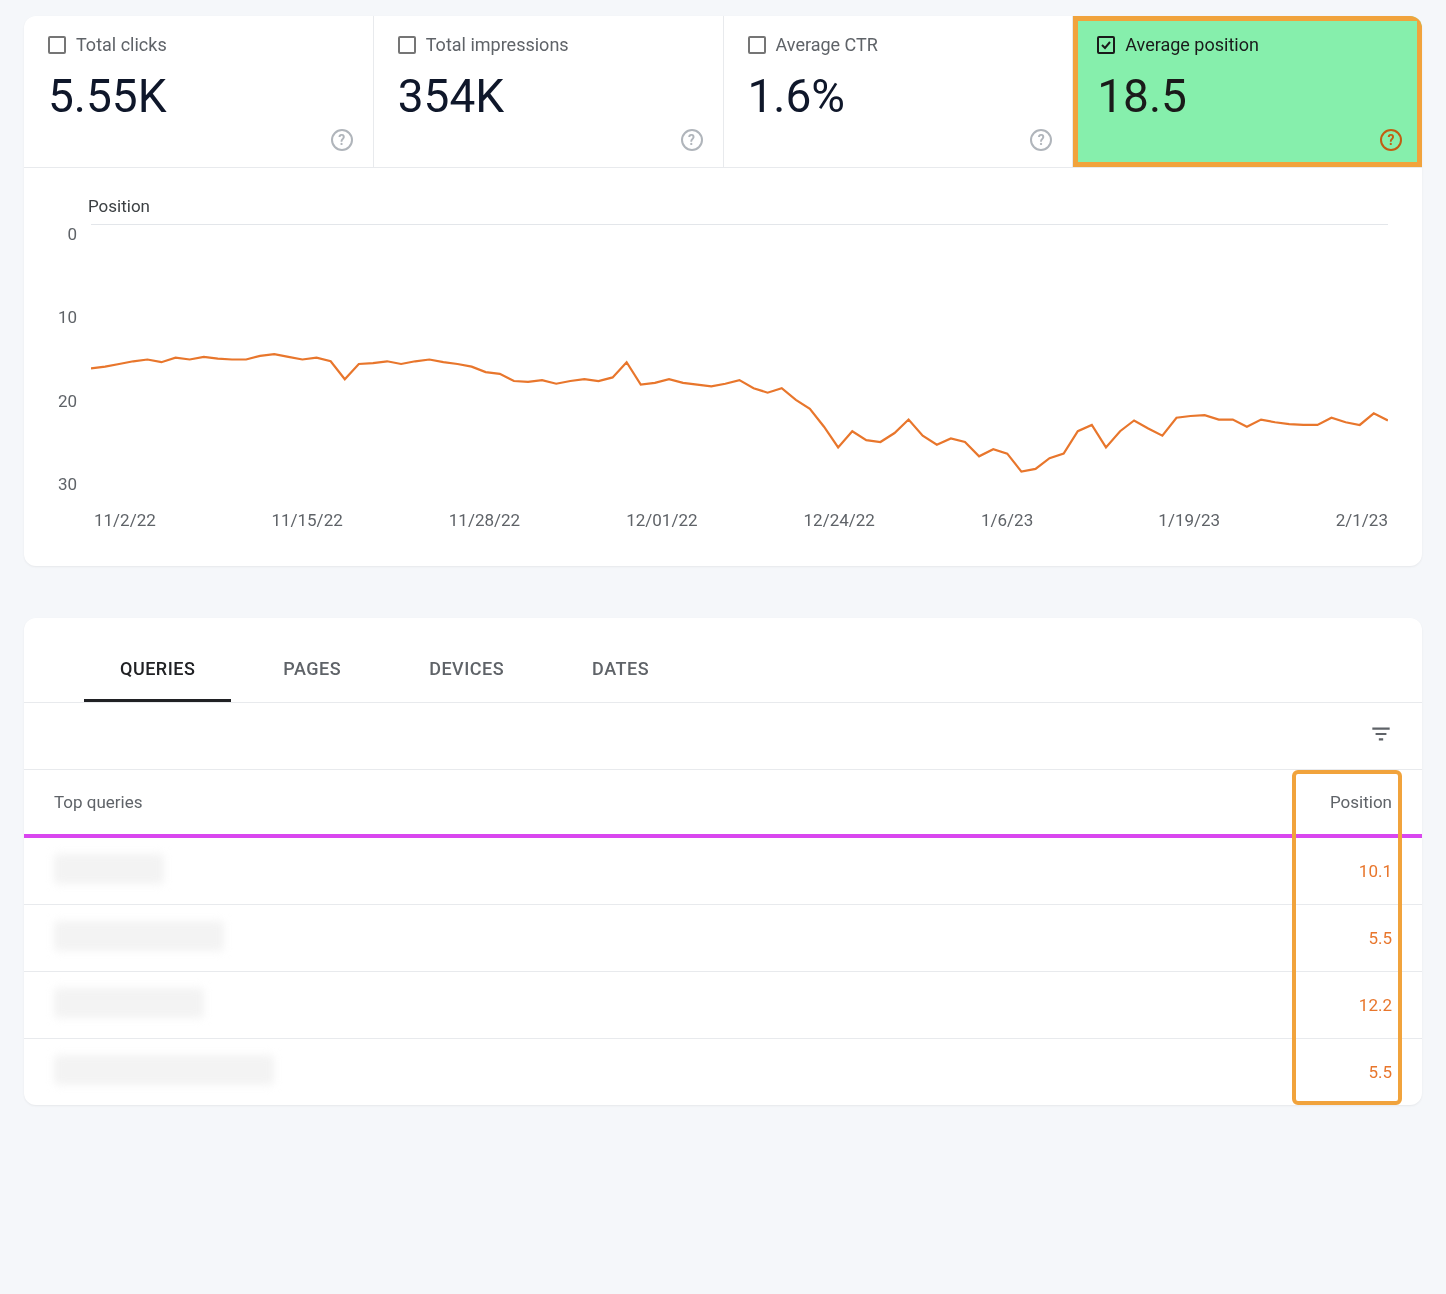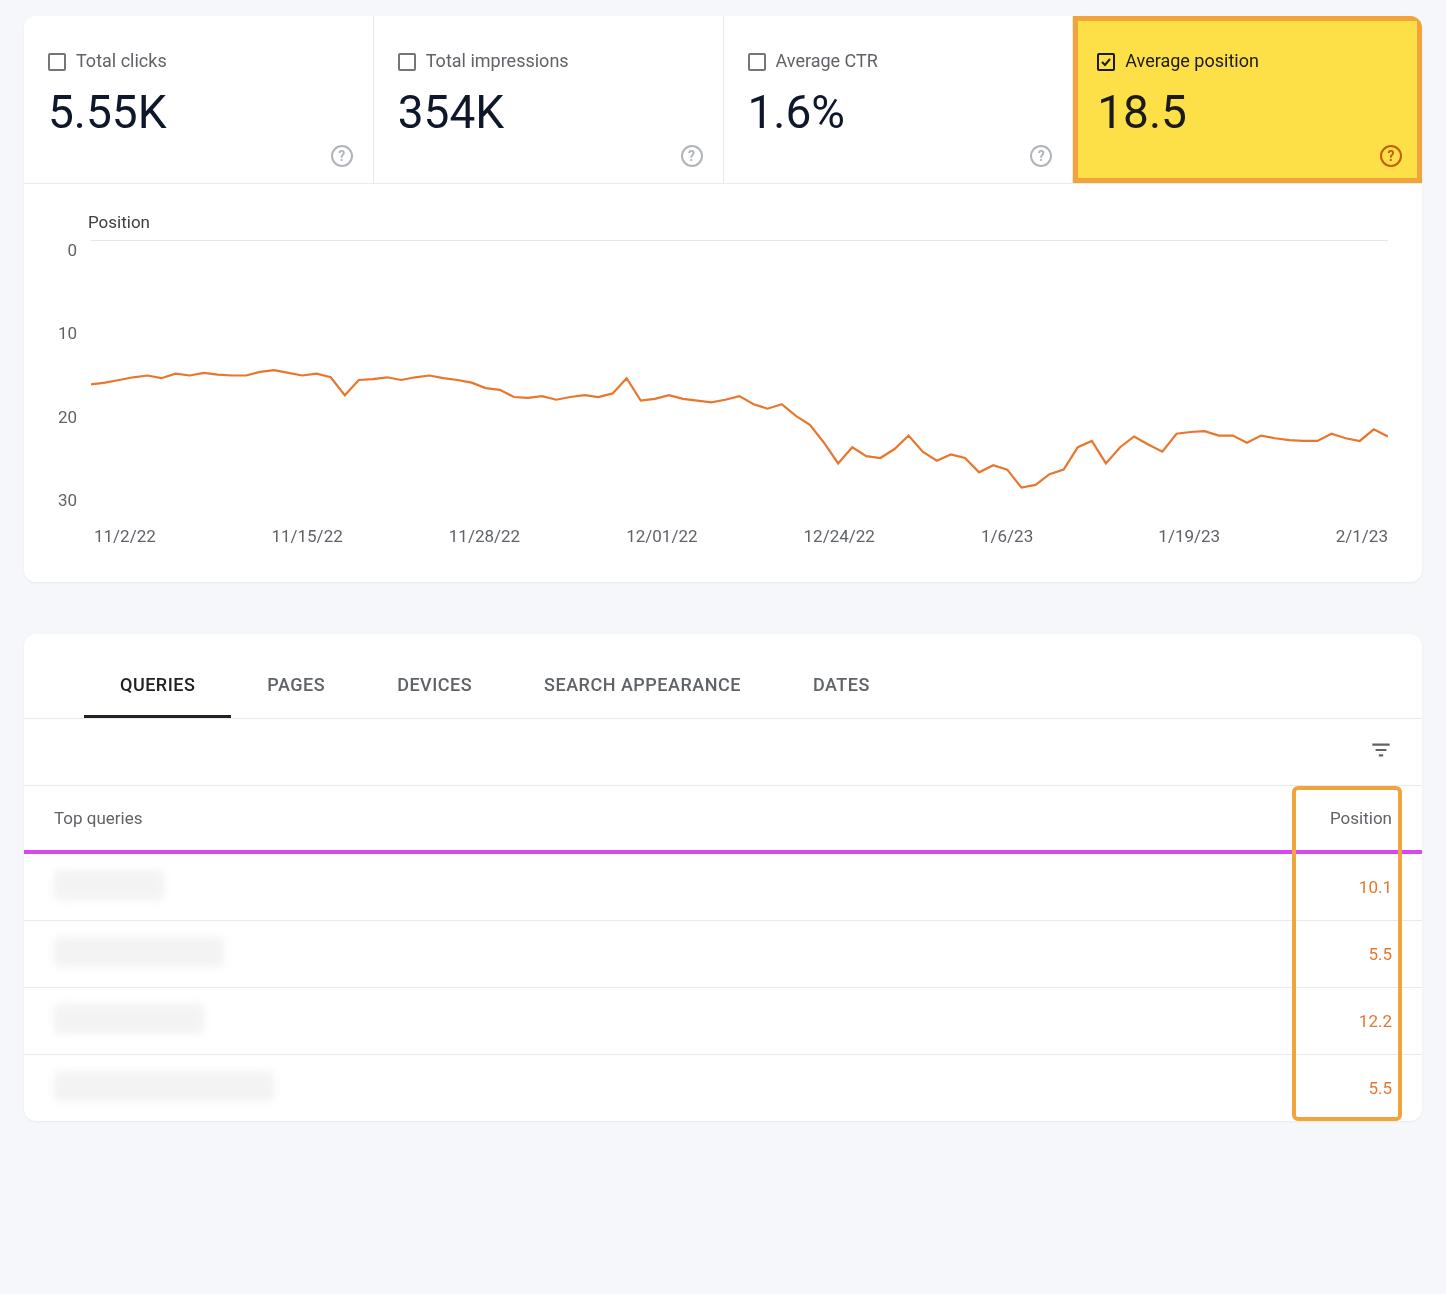--- a/index.html
+++ b/index.html
@@ -23,24 +23,23 @@
   }
   .metric {
     flex: 1;
     padding: 18px 24px 44px 24px;
     position: relative;
     border-right: 1px solid #e8eaed;
   }
   .metric:last-child { border-right: none; }
   .metric-header {
     display: flex;
-    align-items: flex-end;
+    align-items: center;
     gap: 10px;
     margin-bottom: 14px;
-    margin-top: 16px;
   }
   .checkbox {
     width: 18px;
     height: 18px;
     border: 2px solid #757575;
     display: inline-flex;
     align-items: center;
     justify-content: center;
     border-radius: 2px;
     flex-shrink: 0;
@@ -72,21 +71,21 @@
     display: flex;
     align-items: center;
     justify-content: center;
     font-size: 14px;
     font-weight: 700;
     cursor: pointer;
   }
   
   .metric.highlight {
     box-shadow: inset 0 0 0 5px #f1a33c;
-    background: #fde047;
+    background: #86efac;
   }
   .metric.highlight .metric-label,
   .metric.highlight .metric-value {
     color: #1a1a1a;
   }
   .metric.highlight .checkbox { border-color: #1a1a1a; }
   .metric.highlight .checkbox svg { stroke: #1a1a1a; }
   .metric.highlight .help-icon { border-color: #c25d12; color: #c25d12; }
 
   
@@ -132,21 +131,21 @@
     margin-left: 36px;
   }
   .x-axis span { flex: 1; text-align: left; }
   .x-axis span:last-child { text-align: right; flex: 0 0 auto; }
 
   
   .spacer { height: 52px; }
   .tabs {
     display: flex;
     padding: 20px 60px 0 60px;
-    gap: 0;
+    gap: 16px;
     border-bottom: 1px solid #e8eaed;
   }
   .tab {
     padding: 20px 36px;
     font-size: 18px;
     font-weight: 500;
     letter-spacing: .5px;
     color: #5f6368;
     cursor: pointer;
     border-bottom: 3px solid transparent;
@@ -284,21 +283,20 @@
   </div>
 </div>
 
 <div class="spacer"></div>
 
 <div class="card">
   <div class="tabs" id="tabs">
       <div class="tab active">QUERIES</div>
       <div class="tab">PAGES</div>
       <div class="tab">DEVICES</div>
-      <div class="tab">SEARCH APPEARANCE</div>
       <div class="tab">DATES</div>
     </div>
   <div class="filter-row">
     <span class="filter-icon">
       <svg width="26" height="26" viewBox="0 0 24 24" fill="none" stroke="currentColor" stroke-width="2">
         <line x1="4" y1="7" x2="20" y2="7"></line>
         <line x1="7" y1="12" x2="17" y2="12"></line>
         <line x1="10" y1="17" x2="14" y2="17"></line>
       </svg>
     </span>

